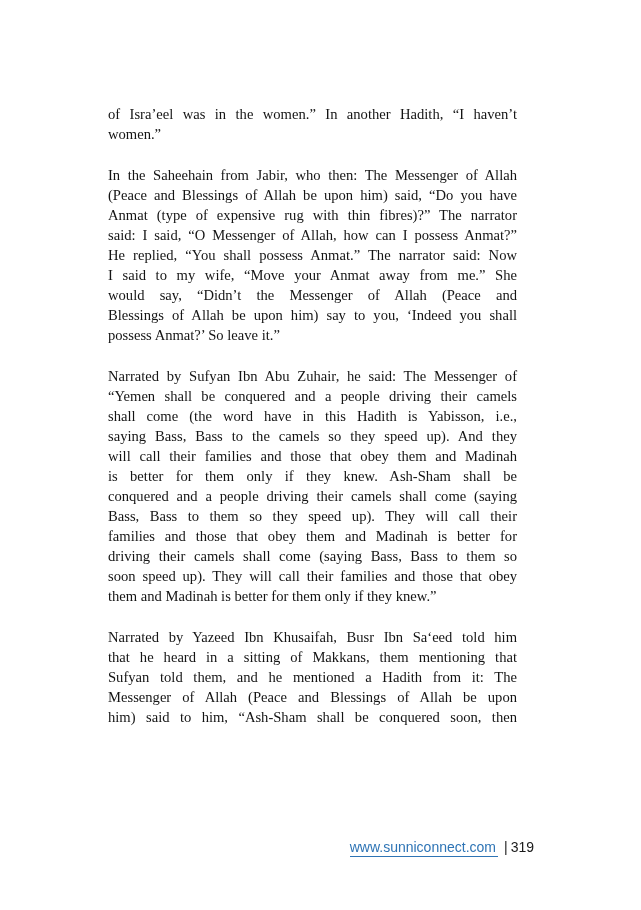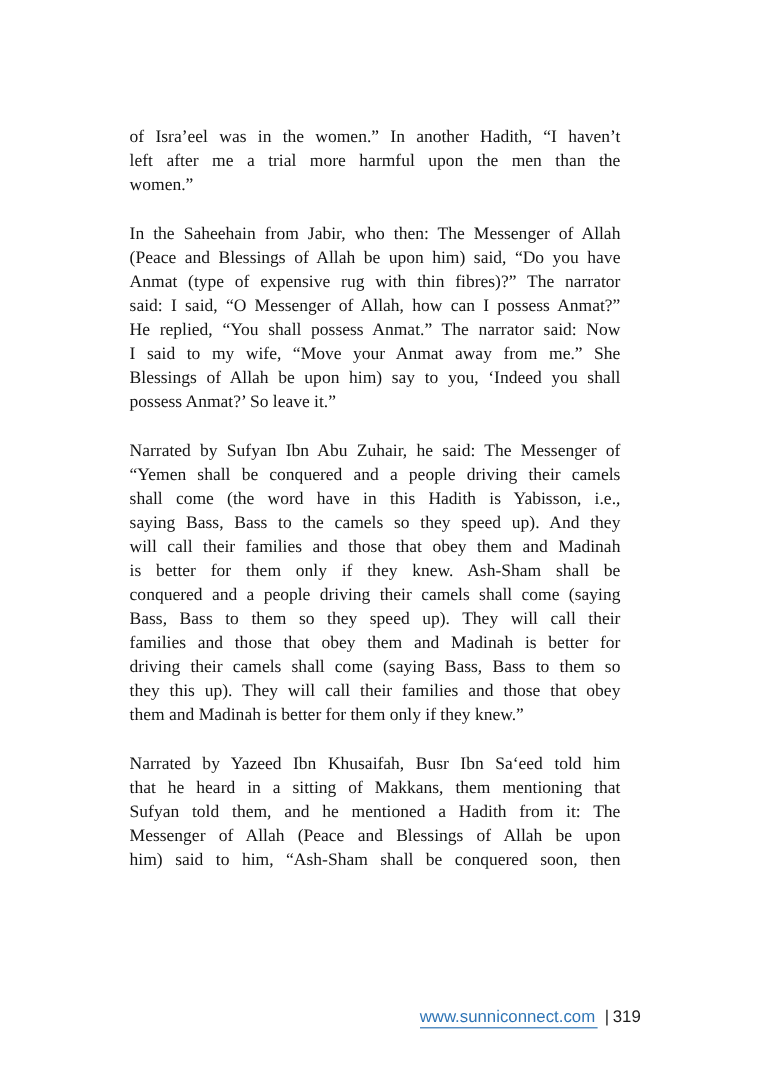--- a/index.html
+++ b/index.html
@@ -65,45 +65,45 @@
   }
 </style>
 </head>
 <body>
 
 <div class="page" style="background: rgb(255, 255, 255); color: rgb(20, 20, 20);">
 
   <div class="text-body">
       <div class="paragraph">
         <div class="line">of Isra’eel was in the women.” In another Hadith, “I haven’t</div>
-        <div class="line">left after me a trial more harmful upon the men than the</div>
         <div class="line line-last">women.”</div>
       </div>
       <div class="paragraph">
         <div class="line">In the Saheehain from Jabir, who then: The Messenger of Allah</div>
         <div class="line">(Peace and Blessings of Allah be upon him) said, “Do you have</div>
         <div class="line">Anmat (type of expensive rug with thin fibres)?” The narrator</div>
         <div class="line">said: I said, “O Messenger of Allah, how can I possess Anmat?”</div>
         <div class="line">He replied, “You shall possess Anmat.” The narrator said: Now</div>
         <div class="line">I said to my wife, “Move your Anmat away from me.” She</div>
+        <div class="line">would say, “Didn’t the Messenger of Allah (Peace and</div>
         <div class="line">Blessings of Allah be upon him) say to you, ‘Indeed you shall</div>
         <div class="line line-last">possess Anmat?’ So leave it.”</div>
       </div>
       <div class="paragraph">
         <div class="line">Narrated by Sufyan Ibn Abu Zuhair, he said: The Messenger of</div>
         <div class="line">“Yemen shall be conquered and a people driving their camels</div>
         <div class="line">shall come (the word have in this Hadith is Yabisson, i.e.,</div>
         <div class="line">saying Bass, Bass to the camels so they speed up). And they</div>
         <div class="line">will call their families and those that obey them and Madinah</div>
         <div class="line">is better for them only if they knew. Ash-Sham shall be</div>
         <div class="line">conquered and a people driving their camels shall come (saying</div>
         <div class="line">Bass, Bass to them so they speed up). They will call their</div>
         <div class="line">families and those that obey them and Madinah is better for</div>
         <div class="line">driving their camels shall come (saying Bass, Bass to them so</div>
-        <div class="line">they this up). They will call their families and those that obey</div>
+        <div class="line">soon speed up). They will call their families and those that obey</div>
         <div class="line line-last">them and Madinah is better for them only if they knew.”</div>
       </div>
       <div class="paragraph">
         <div class="line">Narrated by Yazeed Ibn Khusaifah, Busr Ibn Sa‘eed told him</div>
         <div class="line">that he heard in a sitting of Makkans, them mentioning that</div>
         <div class="line">Sufyan told them, and he mentioned a Hadith from it: The</div>
         <div class="line">Messenger of Allah (Peace and Blessings of Allah be upon</div>
         <div class="line">him) said to him, “Ash-Sham shall be conquered soon, then</div>
       </div>
     </div>

